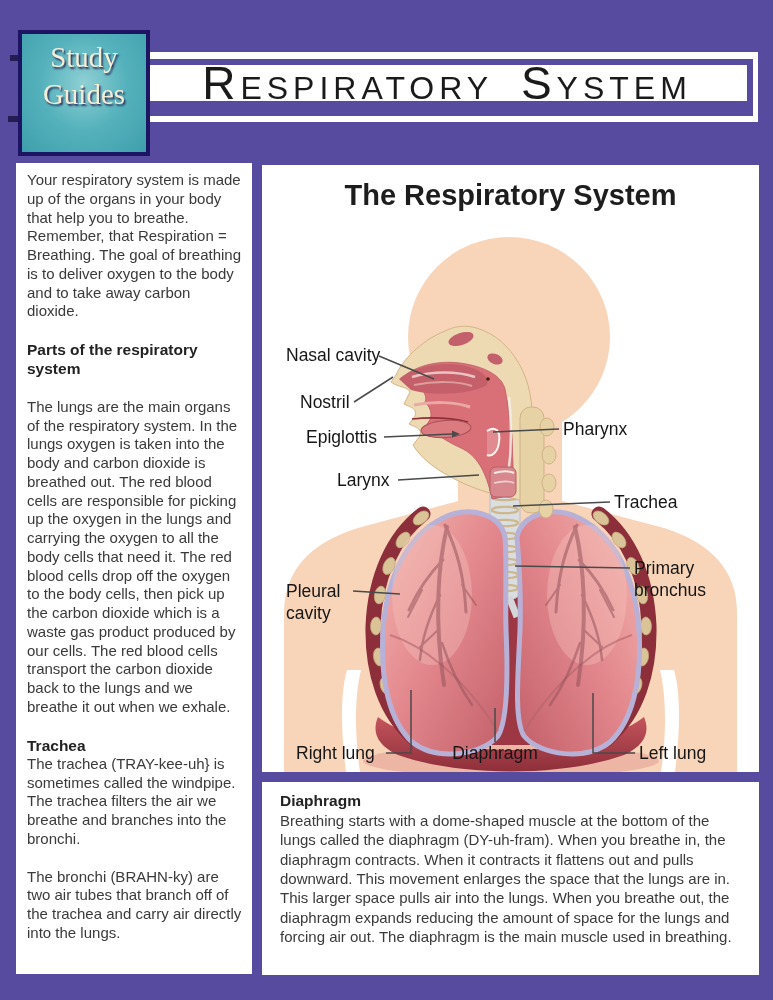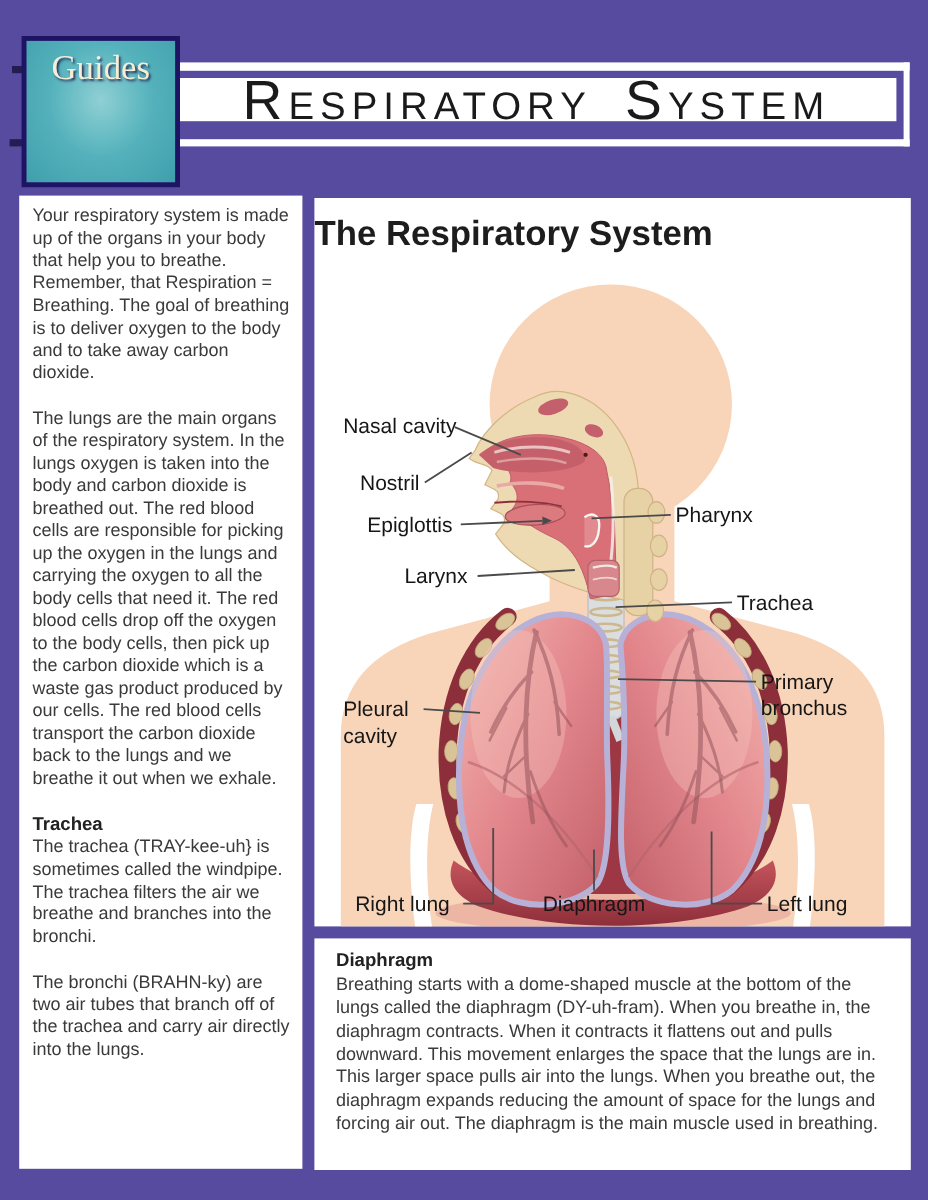--- a/index.html
+++ b/index.html
@@ -43,21 +43,21 @@
     padding:8px 10px 0 11px;
     font-size:15px;line-height:1.25;color:#3A3A3A;
   }
   .left-col p{margin:0 0 19px 0;}
   .left-col h3,.left-col h4{
     margin:0;font-size:15.5px;color:#222;line-height:1.25;font-weight:bold;
   }
   .left-col h3{margin-bottom:19px;}
   .diagram-box{left:262px;top:165px;width:497px;height:607px;}
   .diagram-title{
-    left:0;top:14px;width:100%;text-align:left;
+    left:0;top:14px;width:100%;text-align:center;
     font-size:29px;font-weight:600;color:#1D1D1D;
   }
   .anatomy-svg{left:0;top:0;}
   .bottom-box{
     left:262px;top:782px;width:497px;height:193px;
     padding:9px 20px 0 18px;
     font-size:15px;line-height:1.29;color:#3A3A3A;
   }
   .bottom-box h4{margin:0;font-size:15.5px;font-weight:bold;color:#222;line-height:1.29;}
   .bottom-box p{margin:0;}
@@ -70,25 +70,27 @@
 
 <div class="abs edge-mark" style="left:10px;top:55px;width:9px;height:6px;"></div>
 <div class="abs edge-mark" style="left:8px;top:116px;width:11px;height:6px;"></div>
 
 <div class="abs band-frame"></div>
 <div class="abs band-inner">
   <div class="band-title">Respiratory System</div>
 </div>
 
 <div class="abs logo">
+  <div class="logo-line">Study</div>
   <div class="logo-line">Guides</div>
 </div>
 
 <div class="abs panel left-col">
   <p>Your respiratory system is made up of the organs in your body that help you to breathe. Remember, that Respiration = Breathing. The goal of breathing is to deliver oxygen to the body and to take away carbon dioxide.</p>
+  <h3>Parts of the respiratory system</h3>
   <p>The lungs are the main organs of the respiratory system. In the lungs oxygen is taken into the body and carbon dioxide is breathed out. The red blood cells are responsible for picking up the oxygen in the lungs and carrying the oxygen to all the body cells that need it. The red blood cells drop off the oxygen to the body cells, then pick up the carbon dioxide which is a waste gas product produced by our cells. The red blood cells transport the carbon dioxide back to the lungs and we breathe it out when we exhale.</p>
   <h4>Trachea</h4>
   <p>The trachea (TRAY-kee-uh} is sometimes called the windpipe. The trachea filters the air we breathe and branches into the bronchi.</p>
   <p>The bronchi (BRAHN-ky) are two air tubes that branch off of the trachea and carry air directly into the lungs.</p>
 </div>
 
 <div class="abs panel diagram-box">
   <svg class="abs anatomy-svg" width="497" height="607" viewBox="0 0 497 607">
     <defs>
       <linearGradient id="gLungL" x1="0" y1="0" x2="1" y2="1">

